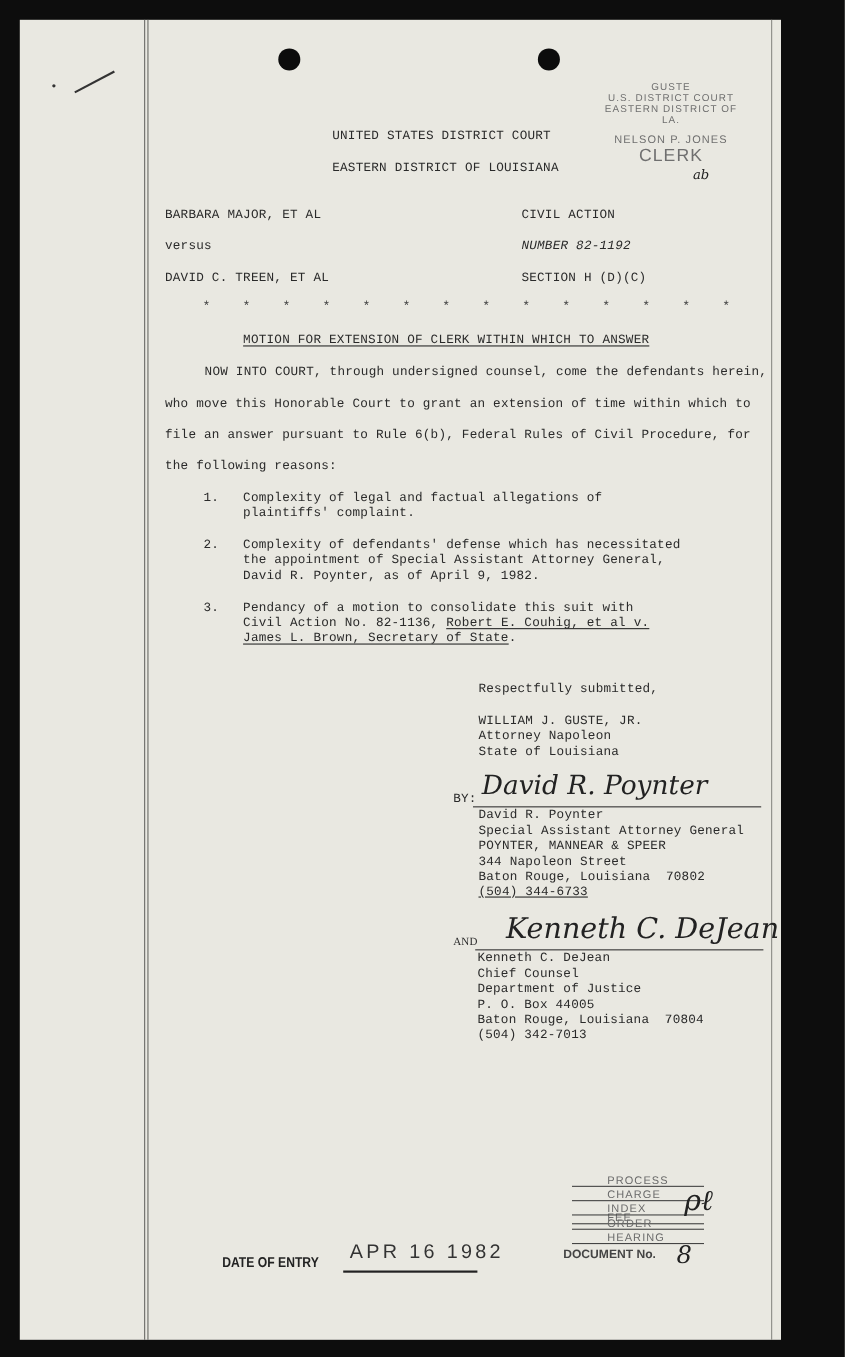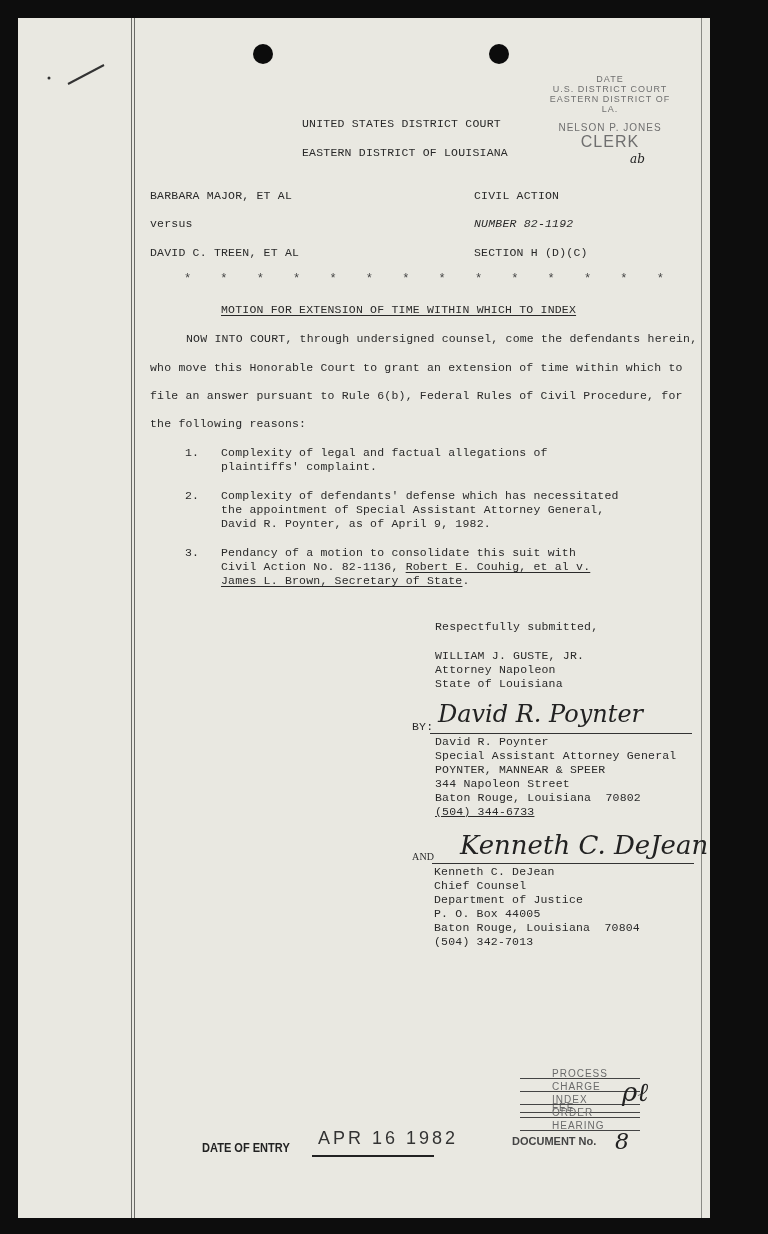--- a/index.html
+++ b/index.html
@@ -41,21 +41,21 @@
 
 <div class="hole" style="left:253px;top:44px;"></div>
 <div class="hole" style="left:489px;top:44px;"></div>
 
 <svg style="position:absolute;left:44px;top:60px;" width="70" height="30">
   <line x1="24" y1="24" x2="60" y2="5" stroke="#333" stroke-width="2"></line>
   <circle cx="5" cy="18" r="1.5" fill="#333"></circle>
 </svg>
 
 <div class="stamp" style="left:540px;top:74px;width:140px;">
-  <div>DATE</div>
+  <div>GUSTE</div>
   <div>U.S. DISTRICT COURT</div>
   <div>EASTERN DISTRICT OF LA.</div>
   <div style="margin-top:8px;font-size:10px;">NELSON P. JONES</div>
   <div style="font-size:16px;">CLERK</div>
 </div>
 <div class="sig" style="left:630px;top:152px;font-size:12px;">ab</div>
 
 <div class="t" style="left:302px;top:117px;">UNITED STATES DISTRICT COURT</div>
 <div class="t" style="left:302px;top:146px;">EASTERN DISTRICT OF LOUISIANA</div>
 
@@ -76,21 +76,21 @@
     <span>*</span>
     <span>*</span>
     <span>*</span>
     <span>*</span>
     <span>*</span>
     <span>*</span>
     <span>*</span>
     <span>*</span>
 </div>
 
-<div class="t ul" style="left:221px;top:303px;">MOTION FOR EXTENSION OF TIME WITHIN WHICH TO INDEX</div>
+<div class="t ul" style="left:221px;top:303px;">MOTION FOR EXTENSION OF CLERK WITHIN WHICH TO ANSWER</div>
 
 <div class="t" style="left:186px;top:332px;">NOW INTO COURT, through undersigned counsel, come the defendants herein,</div>
 <div class="t" style="left:150px;top:361px;">who move this Honorable Court to grant an extension of time within which to</div>
 <div class="t" style="left:150px;top:389px;">file an answer pursuant to Rule 6(b), Federal Rules of Civil Procedure, for</div>
 <div class="t" style="left:150px;top:417px;">the following reasons:</div>
 
 <div>
   <div class="t" style="left:185px;top:446px;">1.</div>
   <div class="t" style="left:221px;top:446px;">Complexity of legal and factual allegations of</div>
   <div class="t" style="left:221px;top:460px;">plaintiffs' complaint.</div>

